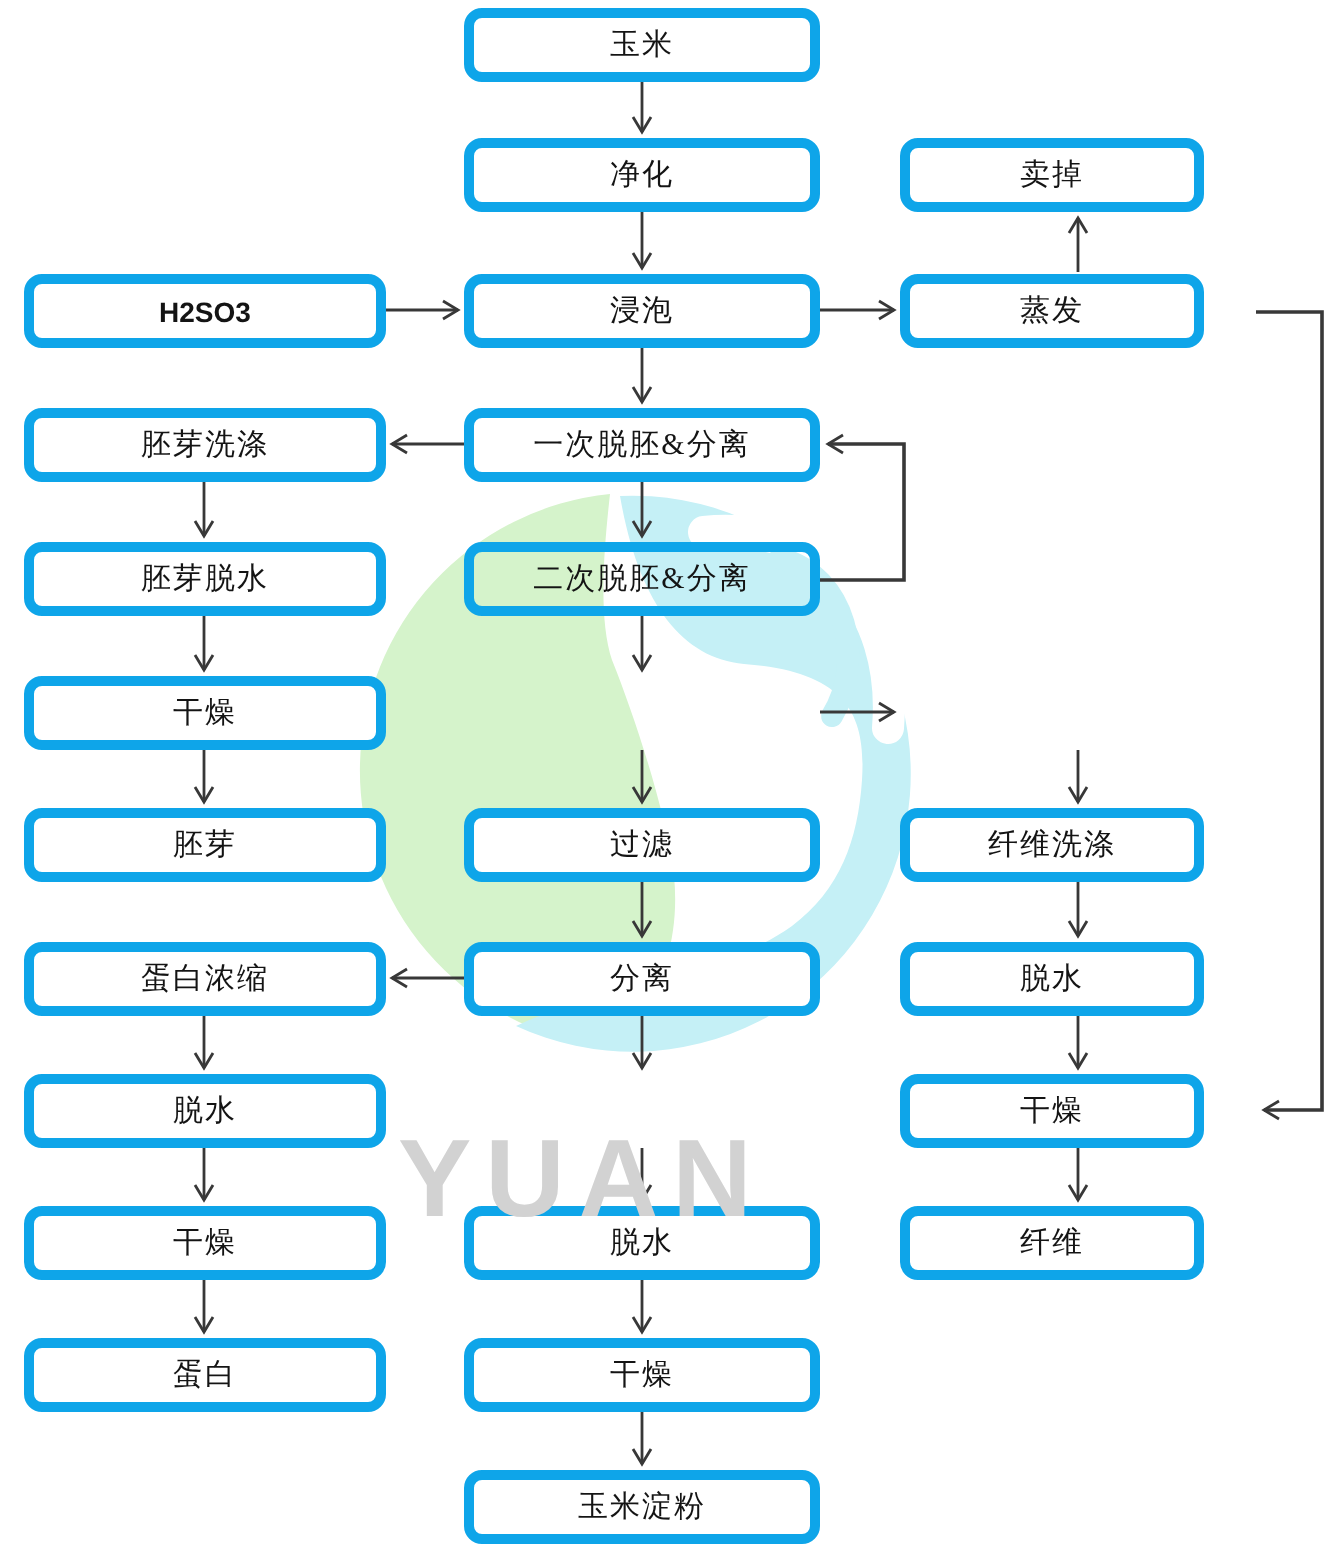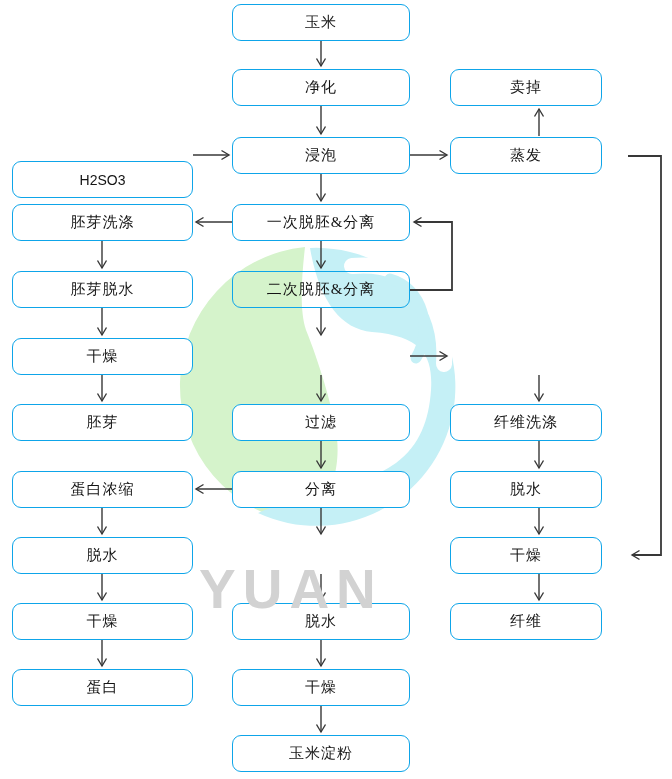--- a/index.html
+++ b/index.html
@@ -1,24 +1,24 @@
 <!DOCTYPE html>
 <html><head>
 <meta charset="utf-8">
 <style>
   html,body{margin:0;padding:0;background:#ffffff;}
   .stage{position:relative;width:672px;height:779px;background:#ffffff;overflow:hidden;
          font-family:"Liberation Serif","DejaVu Serif",serif;}
   
   .node{position:absolute;height:37px;box-sizing:border-box;background:#ffffff;
-        border:1px solid #0ea5e9;border-radius:9px;display:flex;align-items:center;
+        border:5px solid #0ea5e9;border-radius:9px;display:flex;align-items:center;
         justify-content:center;font-size:15px;color:#141414;z-index:2;letter-spacing:1px;}
   .node.transparent{background:transparent;}
-  .node.sans{font-family:"Liberation Sans","DejaVu Sans",sans-serif;font-weight:normal;
-             font-size:14px;letter-spacing:0;margin-top:24px;}
+  .node.sans{font-family:"Liberation Sans","DejaVu Sans",sans-serif;font-weight:bold;
+             font-size:14px;letter-spacing:0;}
   .col-l{left:12px;width:181px;}
   .col-c{left:232px;width:178px;}
   .col-r{left:450px;width:152px;}
   .r1{top:4px}.r2{top:69px}.r3{top:137px}.r4{top:204px}.r5{top:271px}.r6{top:338px}
   .r7{top:404px}.r8{top:471px}.r9{top:537px}.r10{top:603px}.r11{top:669px}.r12{top:735px}
   
   #logo-layer{position:absolute;left:0;top:0;z-index:1;}
   #edge-layer{position:absolute;left:0;top:0;z-index:3;pointer-events:none;}
   .edge{fill:none;stroke:#383838;stroke-width:1.4;}
   .edge.thick{stroke-width:1.8;}

